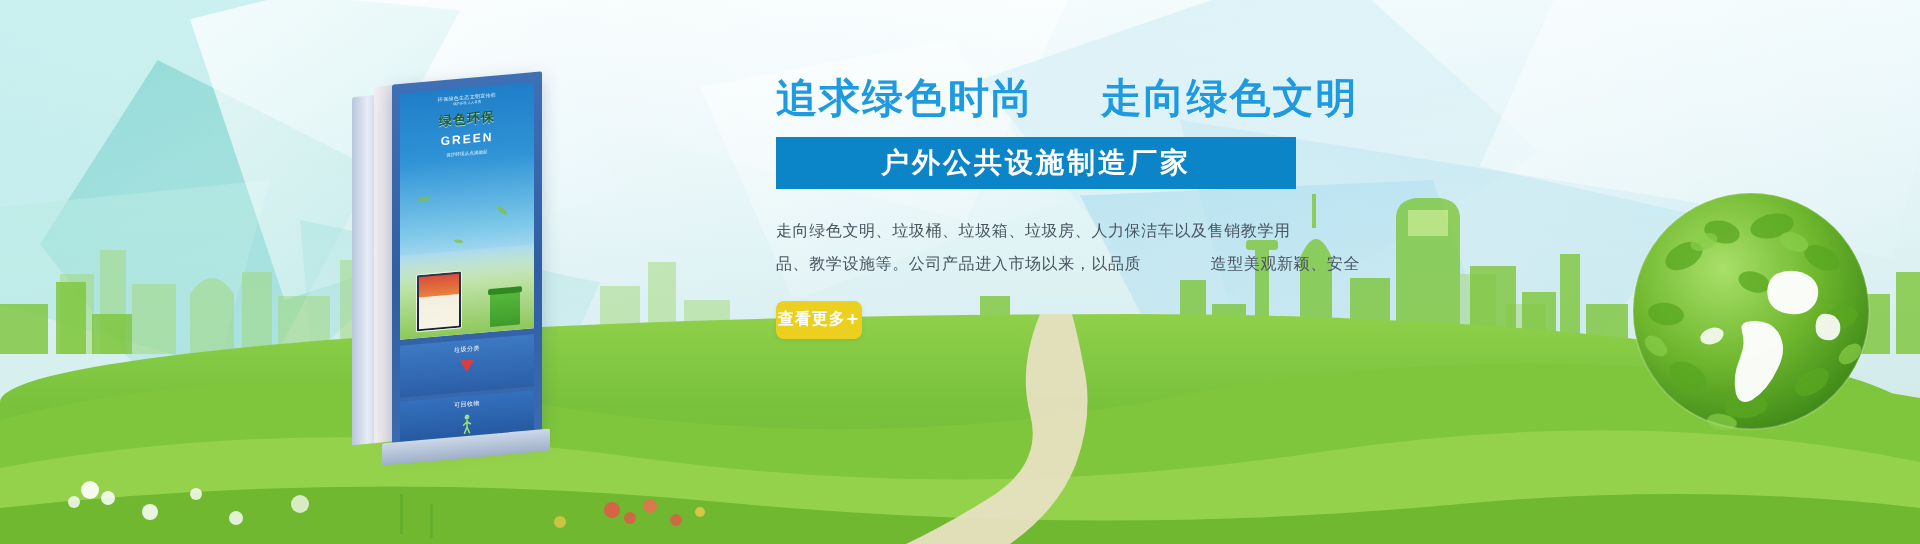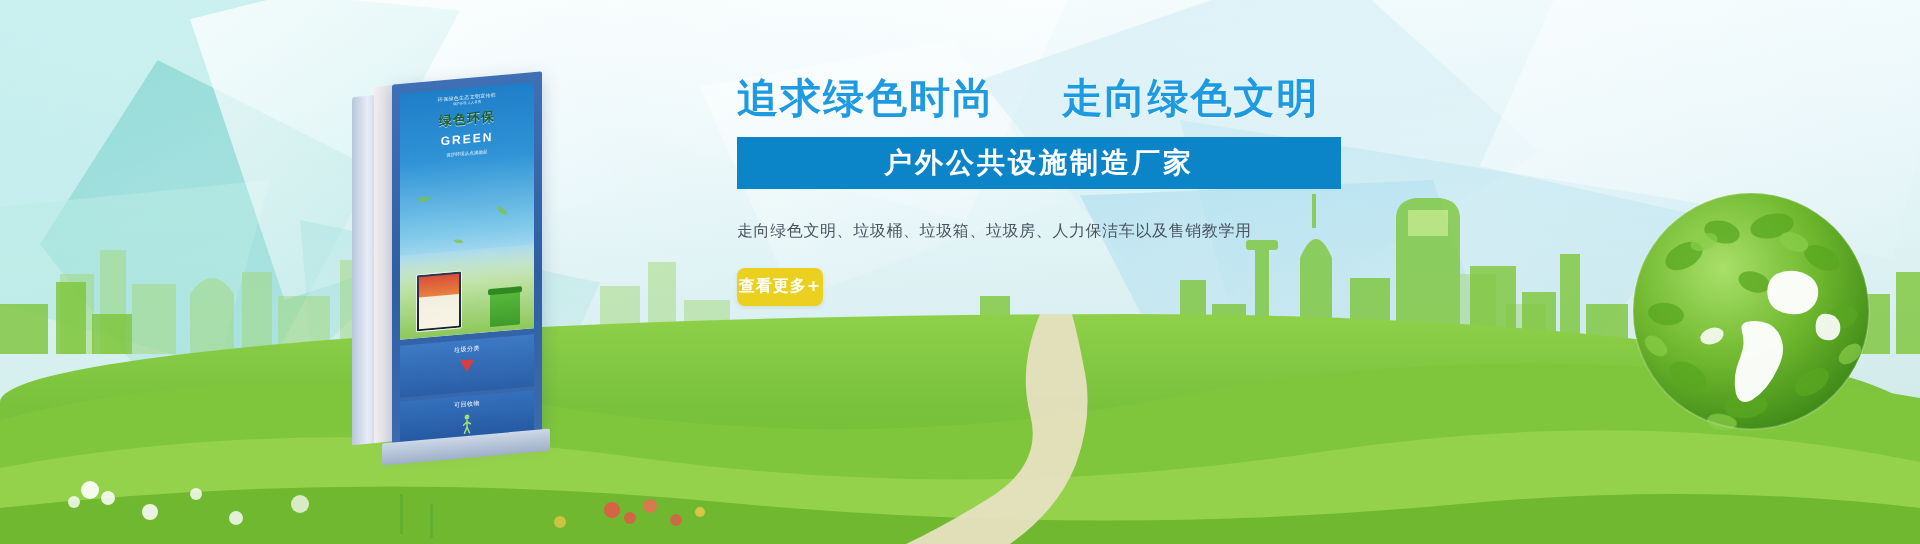--- a/index.html
+++ b/index.html
@@ -122,29 +122,29 @@
   .kp-person { position:absolute; left:50%; transform:translateX(-50%);
                width:9px; height:20px; }
   .kiosk-base { position:absolute; left:30px; bottom:-8px; width:168px; height:22px;
                 background:linear-gradient(180deg,#cdd8e8,#9fb0c9);
                 transform:skewY(-5deg); border-radius:2px; }
 
   
   .globe { position:absolute; right:44px; top:186px; width:250px; height:250px; }
 
   
-  .content { position:absolute; left:737px; top:78px; width:640px; }
+  .content { position:absolute; left:776px; top:78px; width:640px; }
 
   .headline { font-size:41px; font-weight:700; color:#1e9ae0;
               letter-spacing:2px; white-space:nowrap; line-height:1;
               font-family:"DejaVu Sans","Liberation Sans",sans-serif;
               text-shadow:0 1px 0 rgba(255,255,255,.6); }
   .headline .sp { display:inline-block; width:34px; }
 
-  .subbar { margin-top:18px; width:604px; height:52px; background:#0c84c8;
+  .subbar { margin-top:18px; width:520px; height:52px; background:#0c84c8;
             display:flex; align-items:center; justify-content:center; }
   .subbar-text { font-size:28px; font-weight:700; color:#ffffff; letter-spacing:3px;
                  font-family:"DejaVu Sans","Liberation Sans",sans-serif; }
 
   .desc { margin-top:26px; width:600px; color:#4a5560; font-size:16px;
           line-height:2.05; letter-spacing:.6px;
           font-family:"DejaVu Sans","Liberation Sans",sans-serif; }
   .desc .gapx { display:inline-block; width:58px; }
 
   .cta { margin-top:20px; display:inline-flex; align-items:center; justify-content:center;
@@ -344,18 +344,23 @@
       <span class="sp"></span>
       <span>走向绿色文明</span>
     </div>
 
     <div class="subbar">
       <span class="subbar-text">户外公共设施制造厂家</span>
     </div>
 
     <div class="desc">
       <div>走向绿色文明、垃圾桶、垃圾箱、垃圾房、人力保洁车以及售销教学用</div>
+      <div>
+        <span>品、教学设施等。公司产品进入市场以来，以品质</span>
+        <span class="gapx"></span>
+        <span>造型美观新颖、安全</span>
+      </div>
     </div>
 
     <div class="cta">查看更多+</div>
   </div>
 
 </div>
 
 </body></html>

